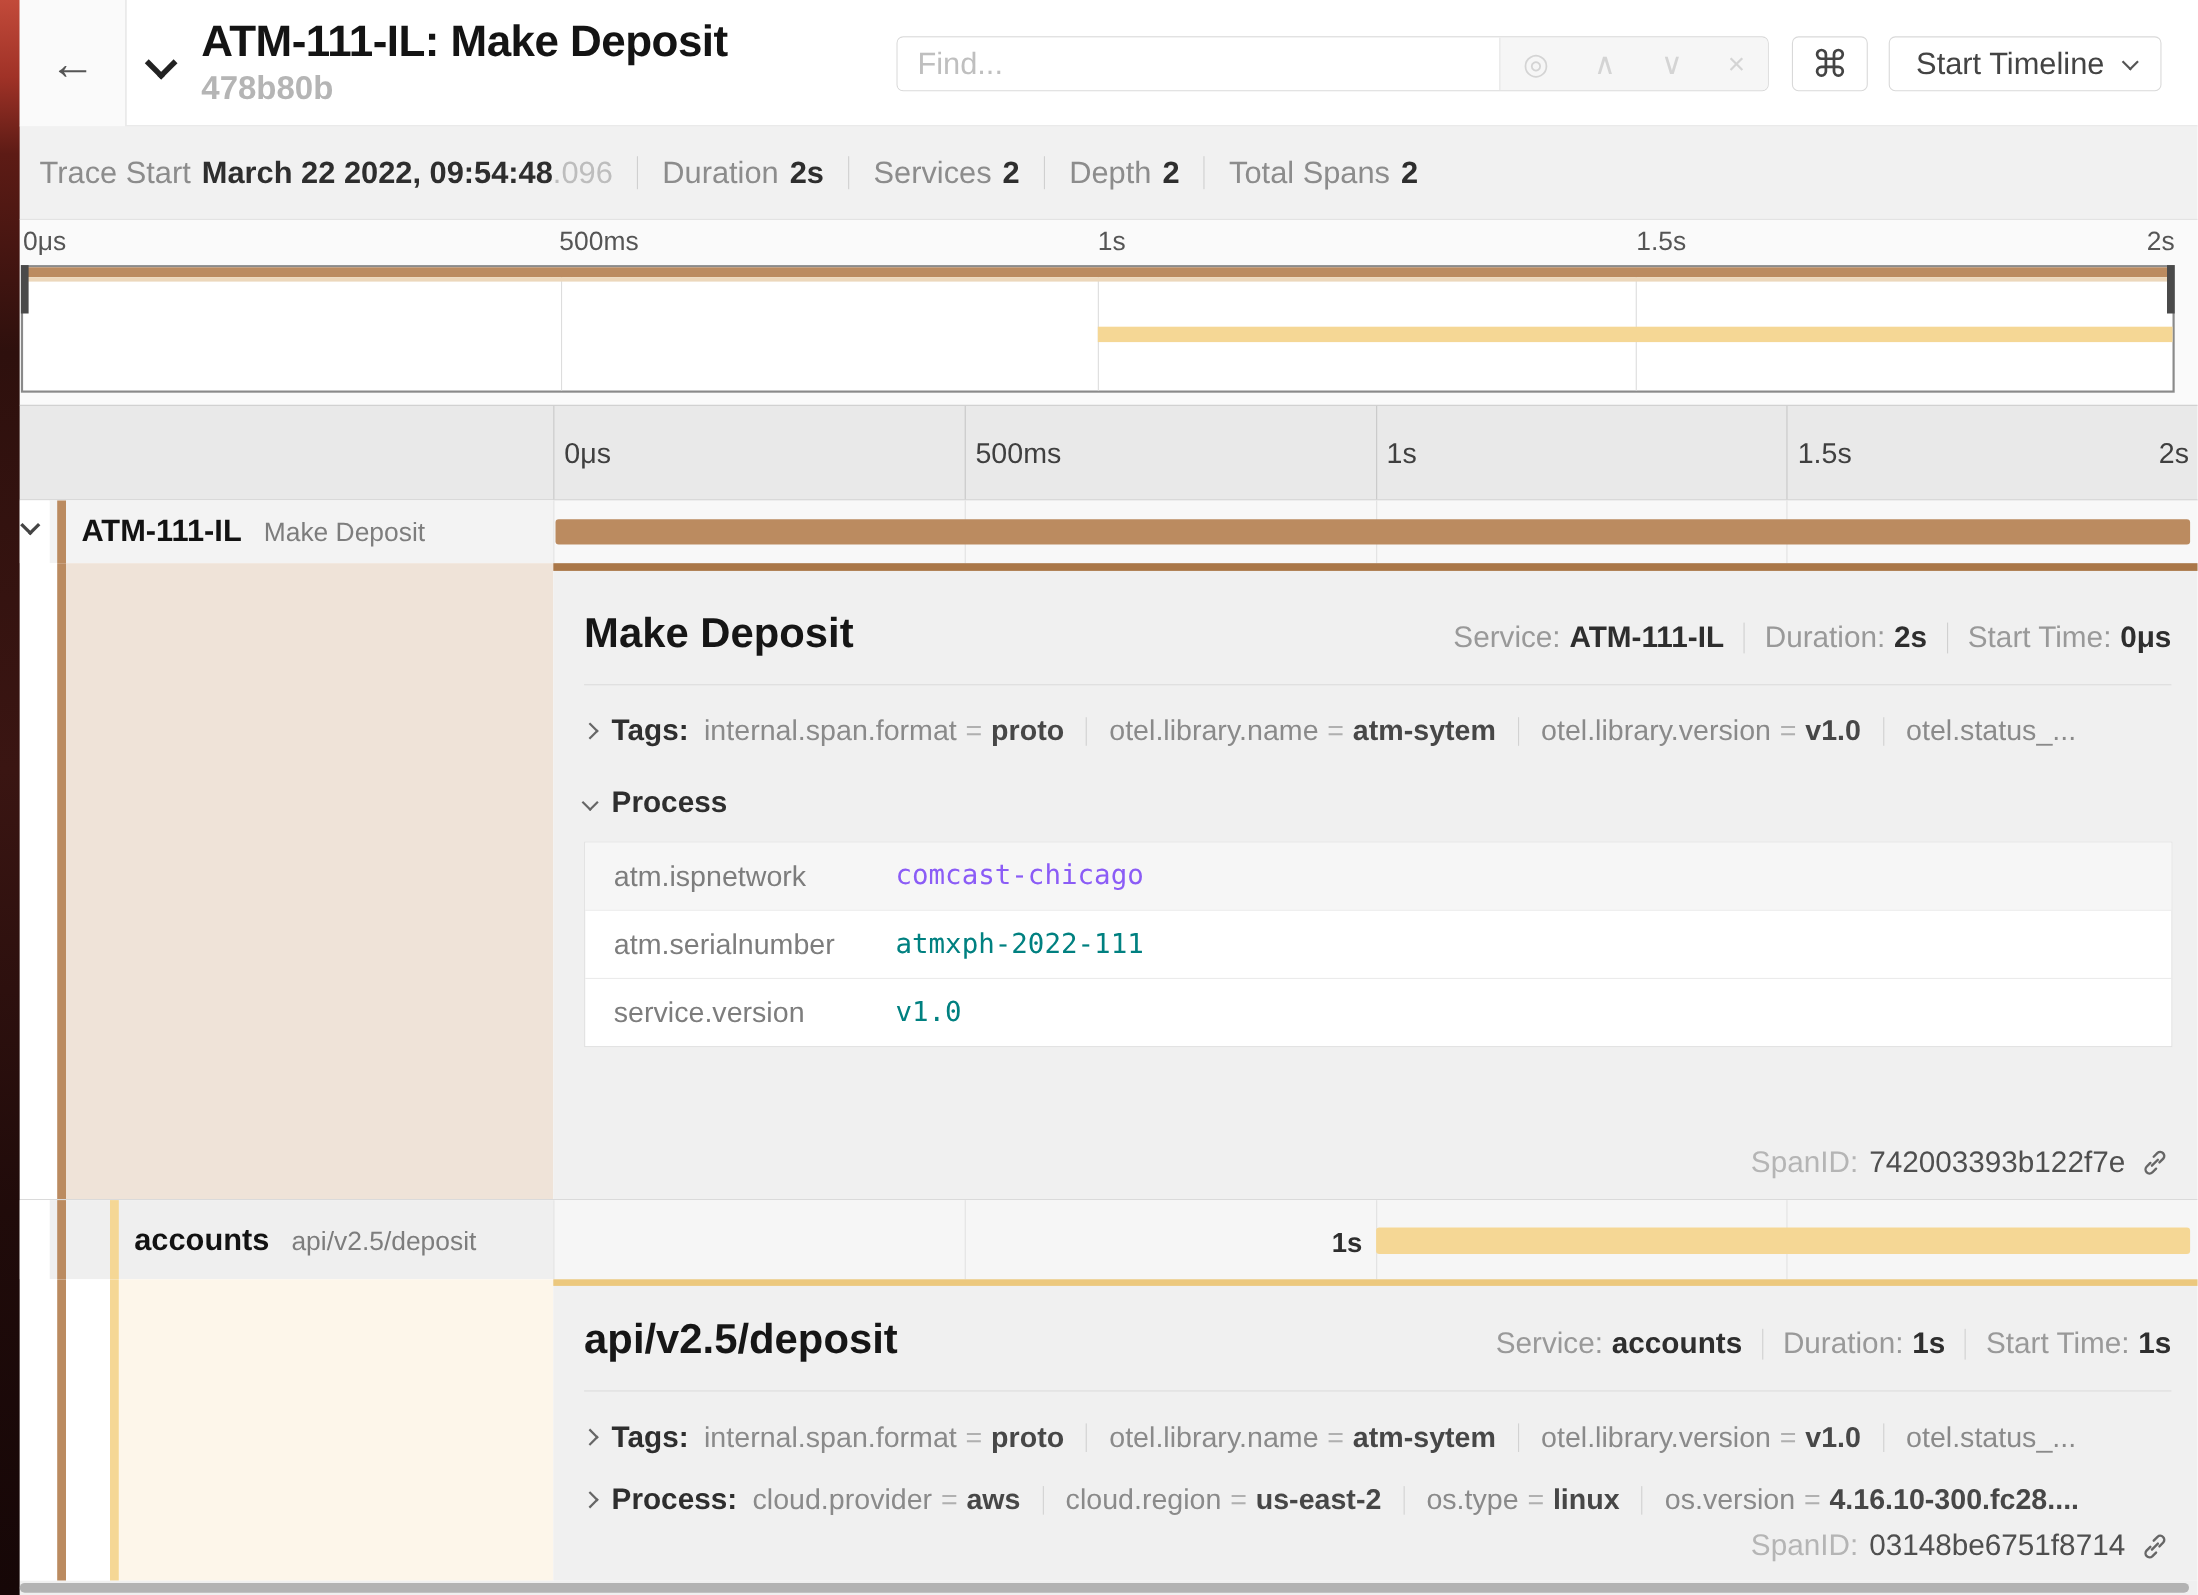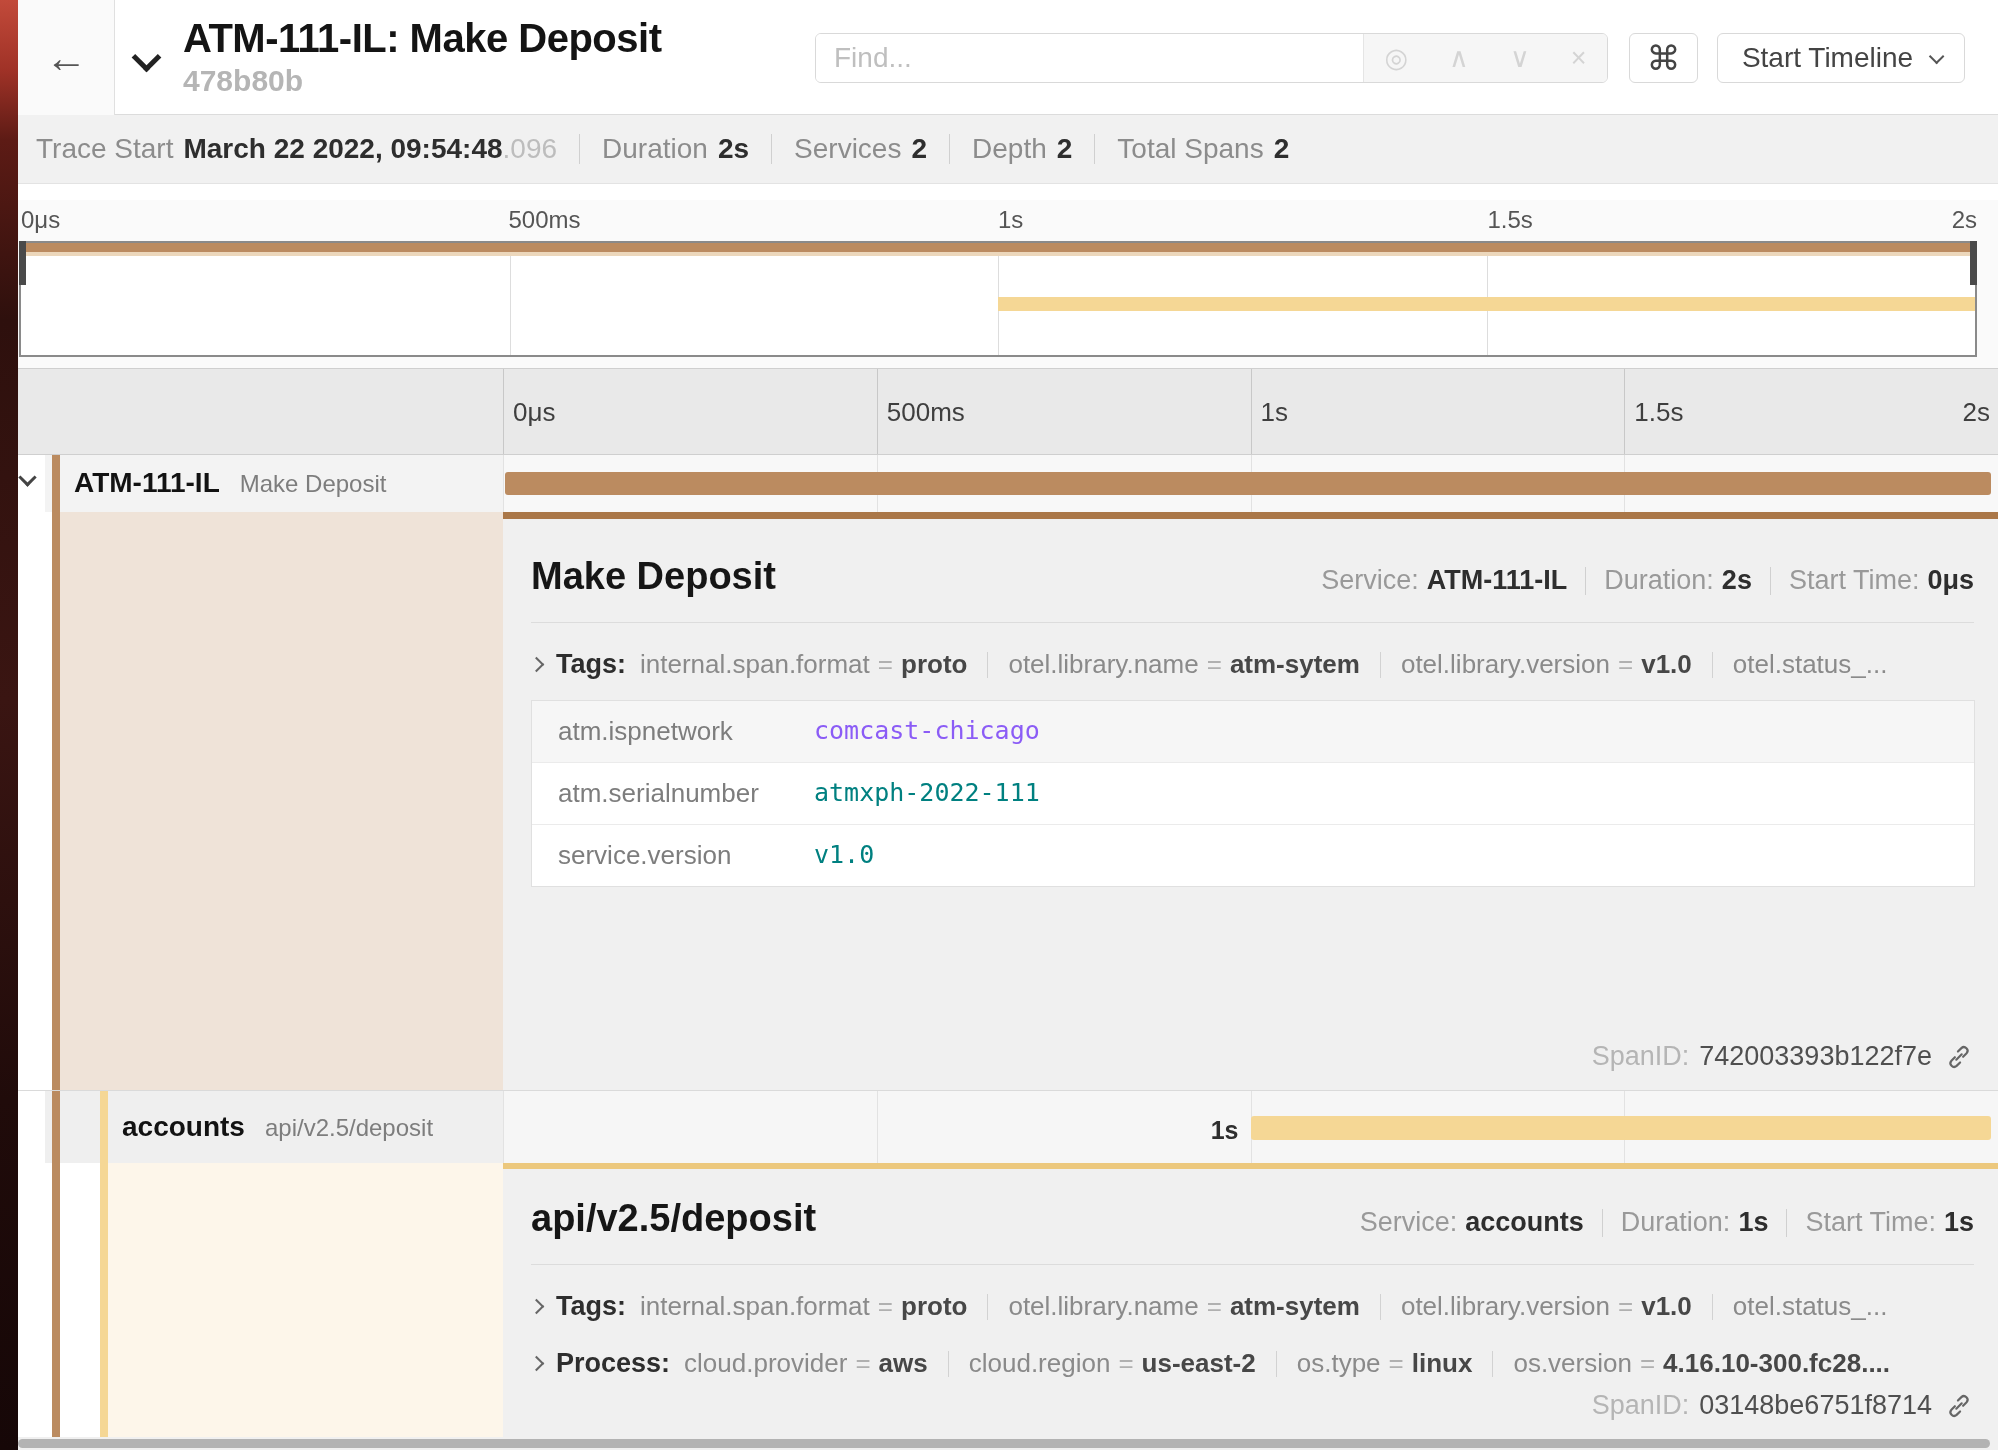--- a/index.html
+++ b/index.html
@@ -30,21 +30,21 @@
     justify-content:space-around; color:#d4d4d4; font-size:27px; }
   .find-icons span { cursor:pointer; }
 
   .btn { position:absolute; top:33px; height:50px; border:1px solid #d9d9d9; border-radius:6px; background:#fff;
     display:flex; align-items:center; justify-content:center; color:#444; cursor:pointer; }
   .btn-cmd { left:1611px; width:69px; font-size:34px; }
   .btn-view { left:1699px; width:248px; font-size:28px; gap:16px; }
   .caret-sm { display:inline-block; border-style:solid; border-color:#555; border-width:0 2.5px 2.5px 0; padding:4.5px; transform:rotate(45deg) translateY(-3px); }
 
   
-  .meta-bar { position:absolute; left:0; top:115px; width:100%; height:69px; background:#f1f1f1; border-bottom:1px solid #e3e3e3;
+  .meta-bar { position:absolute; left:0; top:115px; width:100%; height:85px; background:#f1f1f1; border-bottom:1px solid #e3e3e3;
     display:flex; align-items:center; padding-left:18px; font-size:28px; white-space:nowrap; }
   .meta-bar .lab { color:#8c8c8c; margin-right:10px; }
   .meta-bar .val { color:#2e2e2e; font-weight:bold; }
   .meta-bar .frac { color:#bdbdbd; font-weight:normal; }
   .meta-bar .sep { display:inline-block; width:1px; height:30px; background:#d0d0d0; margin:0 22px; }
 
   
   .minimap { position:absolute; left:0; top:200px; width:100%; height:168px; background:#fafafa; }
   .mm-ruler { position:absolute; left:1px; right:21px; top:6px; height:34px; font-size:24px; color:#555; }
   .mm-ruler .t0 { position:absolute; left:2px; }
@@ -288,20 +288,24 @@
           <span class="rowlab">Tags:</span>
           <span class="kv"><span class="k">internal.span.format</span><span class="v">proto</span></span>
           <span class="kv-sep"></span>
           <span class="kv"><span class="k">otel.library.name</span><span class="v">atm-sytem</span></span>
           <span class="kv-sep"></span>
           <span class="kv"><span class="k">otel.library.version</span><span class="v">v1.0</span></span>
           <span class="kv-sep"></span>
           <span class="kv"><span class="k">otel.status_...</span></span>
         </div>
 
+        <div class="proc-head">
+          <span class="ic down ic-tags"></span>
+          <span class="rowlab">Process</span>
+        </div>
 
         <div class="proc-table">
           <div class="proc-tr alt">
             <div class="proc-key">atm.ispnetwork</div>
             <div class="proc-val" style="color: #8b5cf6;">comcast-chicago</div>
           </div>
           <div class="proc-tr">
             <div class="proc-key">atm.serialnumber</div>
             <div class="proc-val" style="color: rgb(0, 128, 128);">atmxph-2022-111</div>
           </div>

